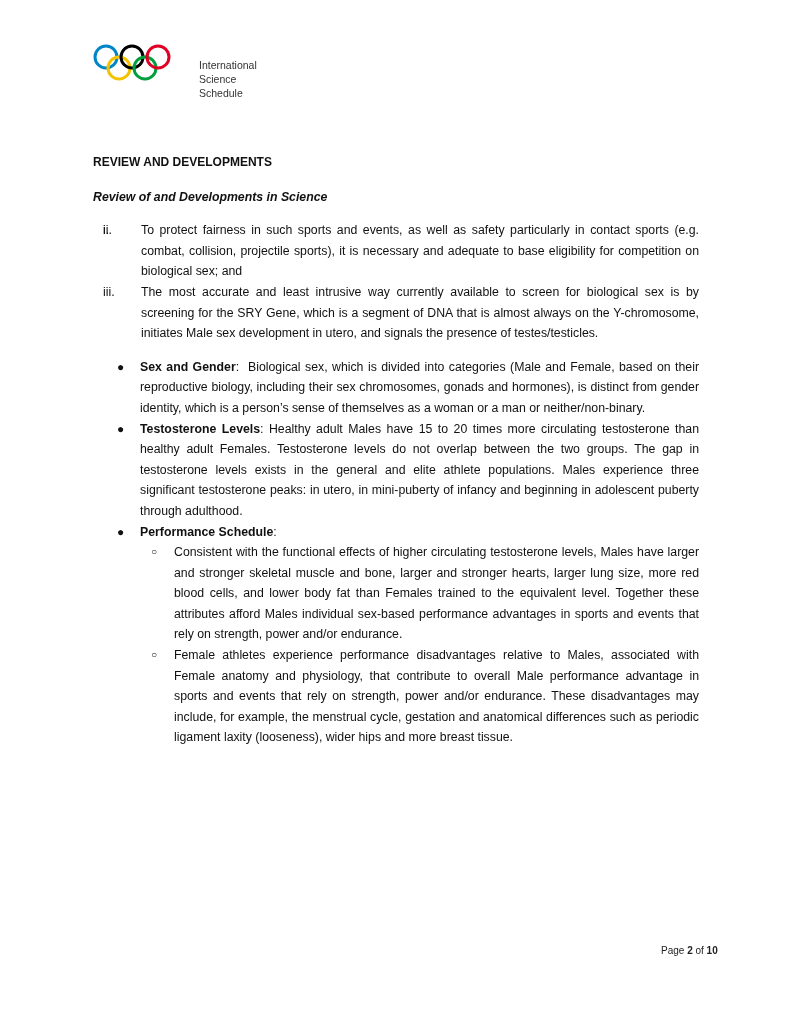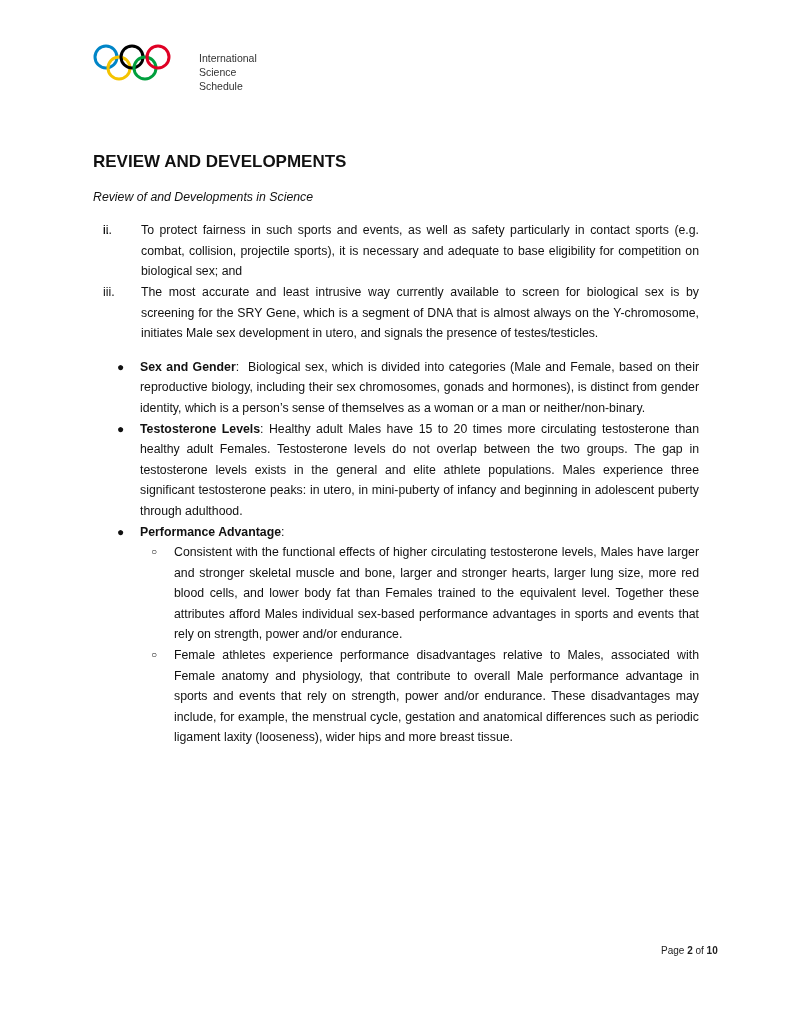--- a/index.html
+++ b/index.html
@@ -2,28 +2,28 @@
 <html><head>
 <meta charset="utf-8">
 <style>
   html, body { margin: 0; padding: 0; background: #ffffff; }
   body { width: 791px; height: 1024px; position: relative; overflow: hidden;
          font-family: "Liberation Sans", sans-serif; color: #111; }
   .page { position: absolute; left: 0; top: 0; width: 791px; height: 1024px; }
 
   .logo { position: absolute; left: 93px; top: 44px; display: flex; align-items: flex-start; }
   .logo svg { display: block; }
-  .logo-text { margin-left: 28px; margin-top: 7px; font-family: "Liberation Sans", sans-serif;
+  .logo-text { margin-left: 28px; margin-top: 14px; font-family: "Liberation Sans", sans-serif;
                font-size: 10.5px; line-height: 14px; color: #333; }
 
   .content { position: absolute; left: 93px; top: 152px; width: 606px;
              font-family: "Liberation Sans", sans-serif; font-size: 12.3px; line-height: 20.6px;
              color: #111; }
-  .h1 { font-weight: bold; font-size: 17px; margin: 0; }
-  .h2 { font-weight: normal; font-style: italic; margin: 14px 0 0 0; }
+  .h1 { font-weight: bold; font-size: 12px; margin: 0; }
+  .h2 { font-weight: bold; font-style: italic; margin: 14px 0 0 0; }
   p { margin: 12px 0 0 0; text-align: justify; }
 
   .roman { margin: 13px 0 0 0; padding: 0; list-style: none; }
   .roman li { position: relative; padding-left: 48px; text-align: justify; }
   .roman .num { position: absolute; left: 10px; width: 24px; text-align: left; }
 
   .bullets { margin: 13px 0 0 0; padding: 0; list-style: none; }
   .bullets > li { position: relative; padding-left: 47px; text-align: justify; }
   .bullets > li .dot { position: absolute; left: 24px; top: 0; font-size: 12px; }
   .bold { font-weight: bold; }
@@ -78,21 +78,21 @@
       <li>
         <span class="dot">●</span>
         <span class="bold">Sex and Gender</span><span style="white-space:pre">:  </span><span>Biological sex, which is divided into categories (Male and Female, based on their reproductive biology, including their sex chromosomes, gonads and hormones), is distinct from gender identity, which is a person’s sense of themselves as a woman or a man or neither/non-binary.</span>
       </li>
       <li>
         <span class="dot">●</span>
         <span class="bold">Testosterone Levels</span><span style="white-space:pre">: </span><span>Healthy adult Males have 15 to 20 times more circulating testosterone than healthy adult Females. Testosterone levels do not overlap between the two groups. The gap in testosterone levels exists in the general and elite athlete populations. Males experience three significant testosterone peaks: in utero, in mini-puberty of infancy and beginning in adolescent puberty through adulthood.</span>
       </li>
       <li>
         <span class="dot">●</span>
-        <span class="bold">Performance Advantage</span><span>:</span>
+        <span class="bold">Performance Schedule</span><span>:</span>
         <ul class="sub">
           <li>
             <span class="circ">○</span>
             <span>Consistent with the functional effects of higher circulating testosterone levels, Males have larger and stronger skeletal muscle and bone, larger and stronger hearts, larger lung size, more red blood cells, and lower body fat than Females trained to the equivalent level. Together these attributes afford Males individual sex-based performance advantages in sports and events that rely on strength, power and/or endurance.</span>
           </li>
           <li>
             <span class="circ">○</span>
             <span>Female athletes experience performance disadvantages relative to Males, associated with Female anatomy and physiology, that contribute to overall Male performance advantage in sports and events that rely on strength, power and/or endurance. These disadvantages may include, for example, the menstrual cycle, gestation and anatomical differences such as periodic ligament laxity (looseness), wider hips and more breast tissue.</span>
           </li>
         </ul>

